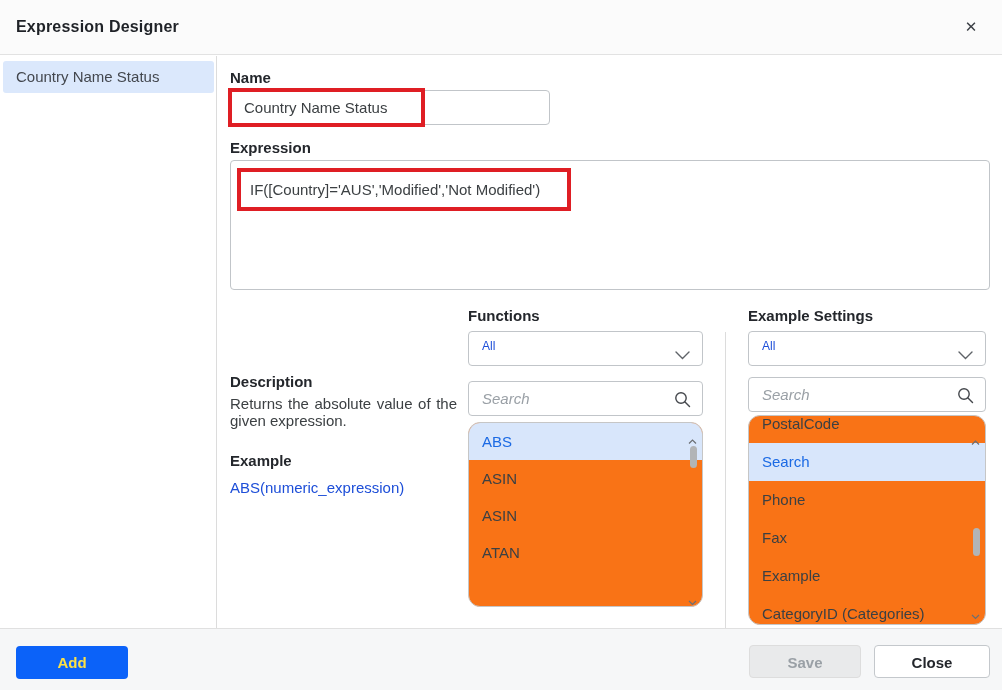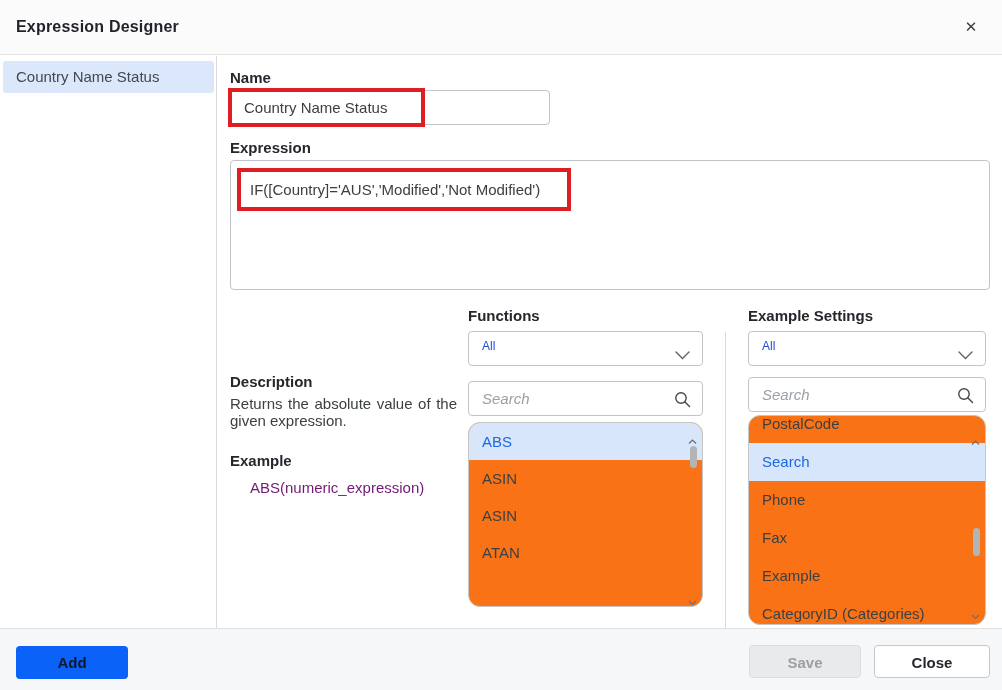--- a/index.html
+++ b/index.html
@@ -89,21 +89,21 @@
   }
   .searchbox input::placeholder { color:#9aa0a6; font-style:italic; }
   .searchbox .search-glyph { position:absolute; right:11px; top:9px; }
 
   
   .desc-text {
     position:absolute; left:230px; top:395px; width:227px;
     font-size:15px; line-height:17px; color:#3c4043; text-align:justify;
   }
   .example-text {
-    position:absolute; left:230px; top:479px; font-size:15px; color:#701a75;margin-left:20px;
+    position:absolute; left:230px; top:479px; font-size:15px; color:#1d4ed8;
   }
 
   
   .listbox {
     position:absolute; border:1px solid #c6c6c6; border-radius:12px;
     background:#f97316; overflow:hidden;
   }
   .listbox-functions { left:468px; top:422px; width:235px; height:185px; }
   .listbox-columns   { left:748px; top:415px; width:238px; height:210px; }
   .list-inner { position:absolute; left:0; right:0; }
@@ -124,21 +124,21 @@
   
   .footer {
     position:absolute; left:0; top:628px; width:1002px; height:62px;
     background:#f6f7f8; border-top:1px solid #e0e0e0;
   }
   .btn {
     position:absolute; height:33px; border-radius:4px; font-family:"Liberation Sans", sans-serif;
     font-size:15px; font-weight:bold; text-align:center; line-height:33px; cursor:pointer;
     user-select:none;
   }
-  .btn-add   { left:16px;  top:17px; width:112px; background:#0b62f9; color:#0f172a; border:none; }
+  .btn-add   { left:16px;  top:17px; width:112px; background:#0b62f9; color:#fde047; border:none; }
   .btn-save  { left:749px; top:16px; width:112px; background:#e9eaeb; color:#9aa0a6; border:1px solid #dddddd; cursor:default; }
   .btn-close { left:874px; top:16px; width:116px; background:#ffffff; color:#24272c; border:1px solid #c4c8cc; }
 </style>
 </head>
 <body>
 
 <div class="page">
 
   <div class="header">
     <div class="title">Expression Designer</div>

